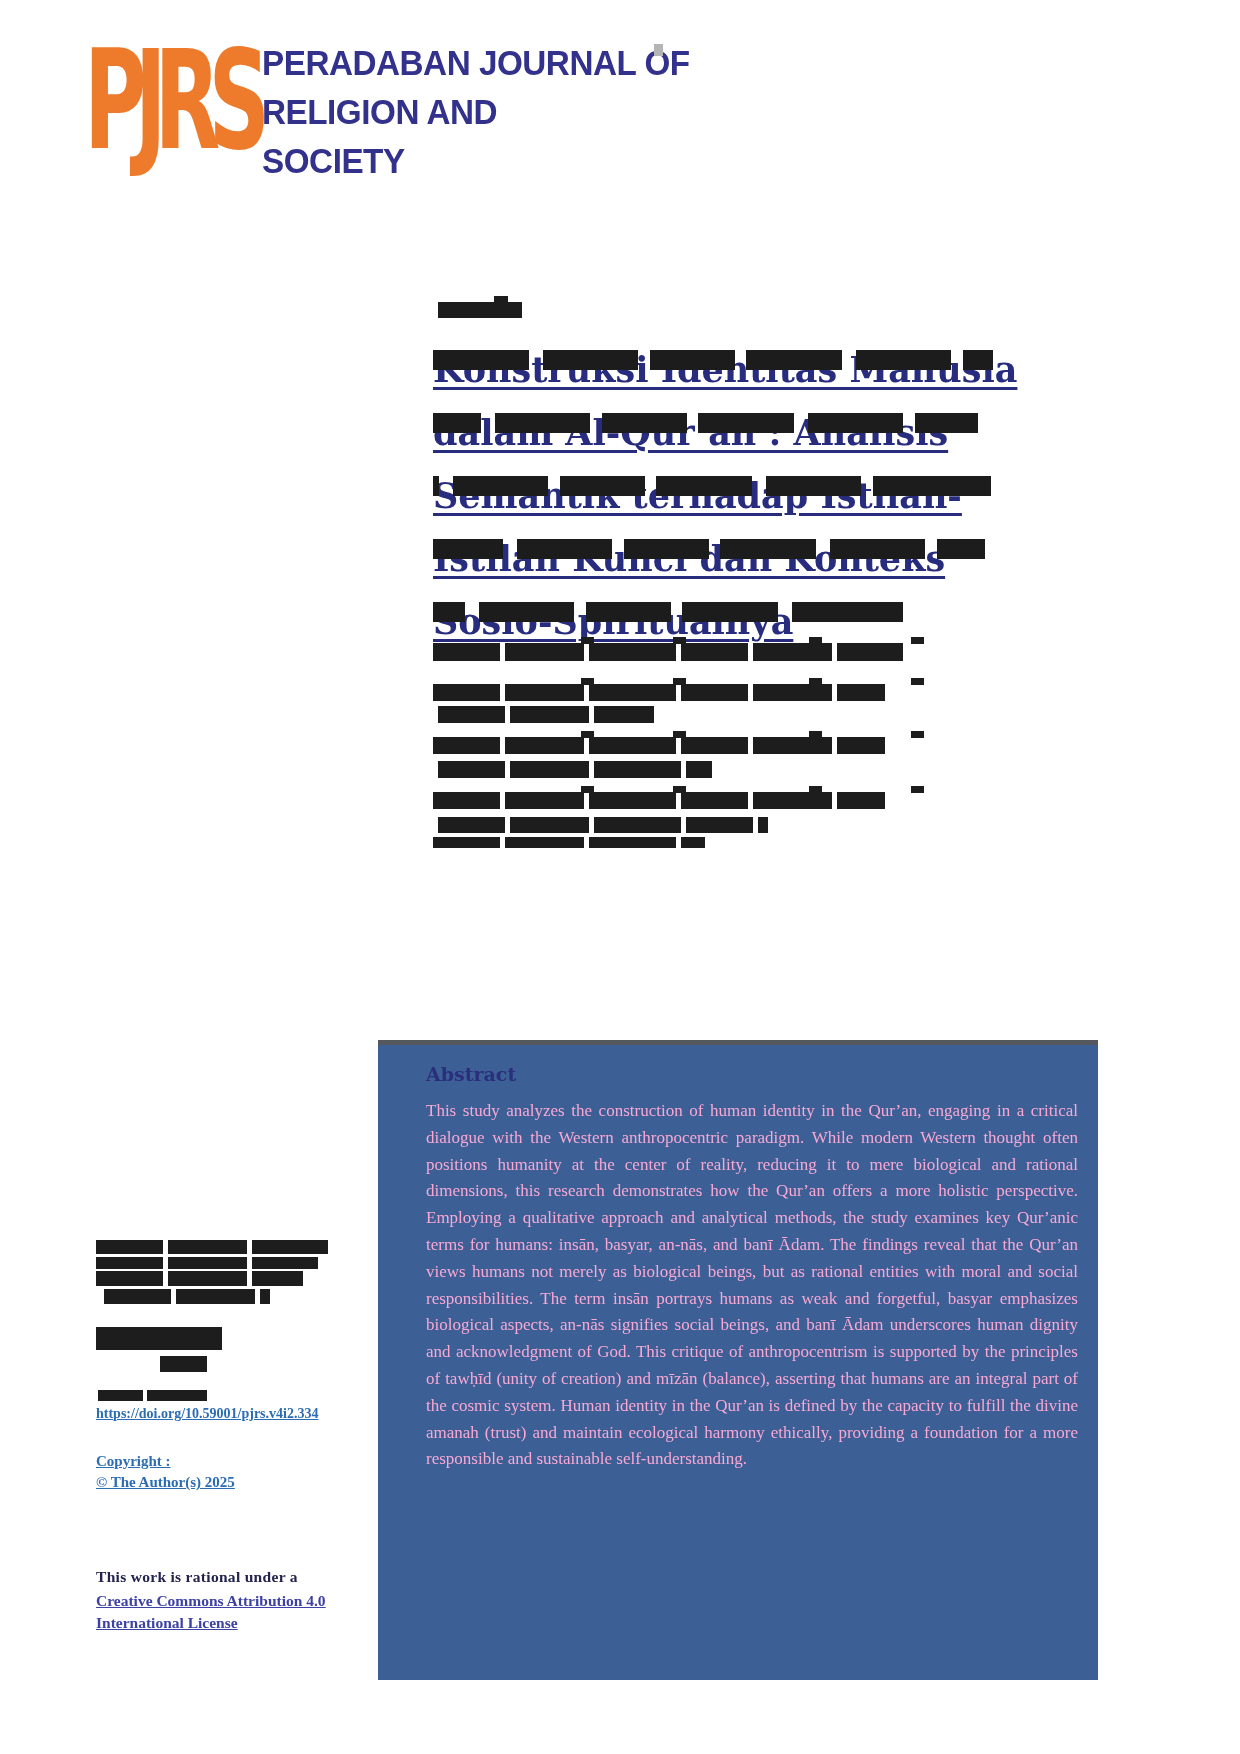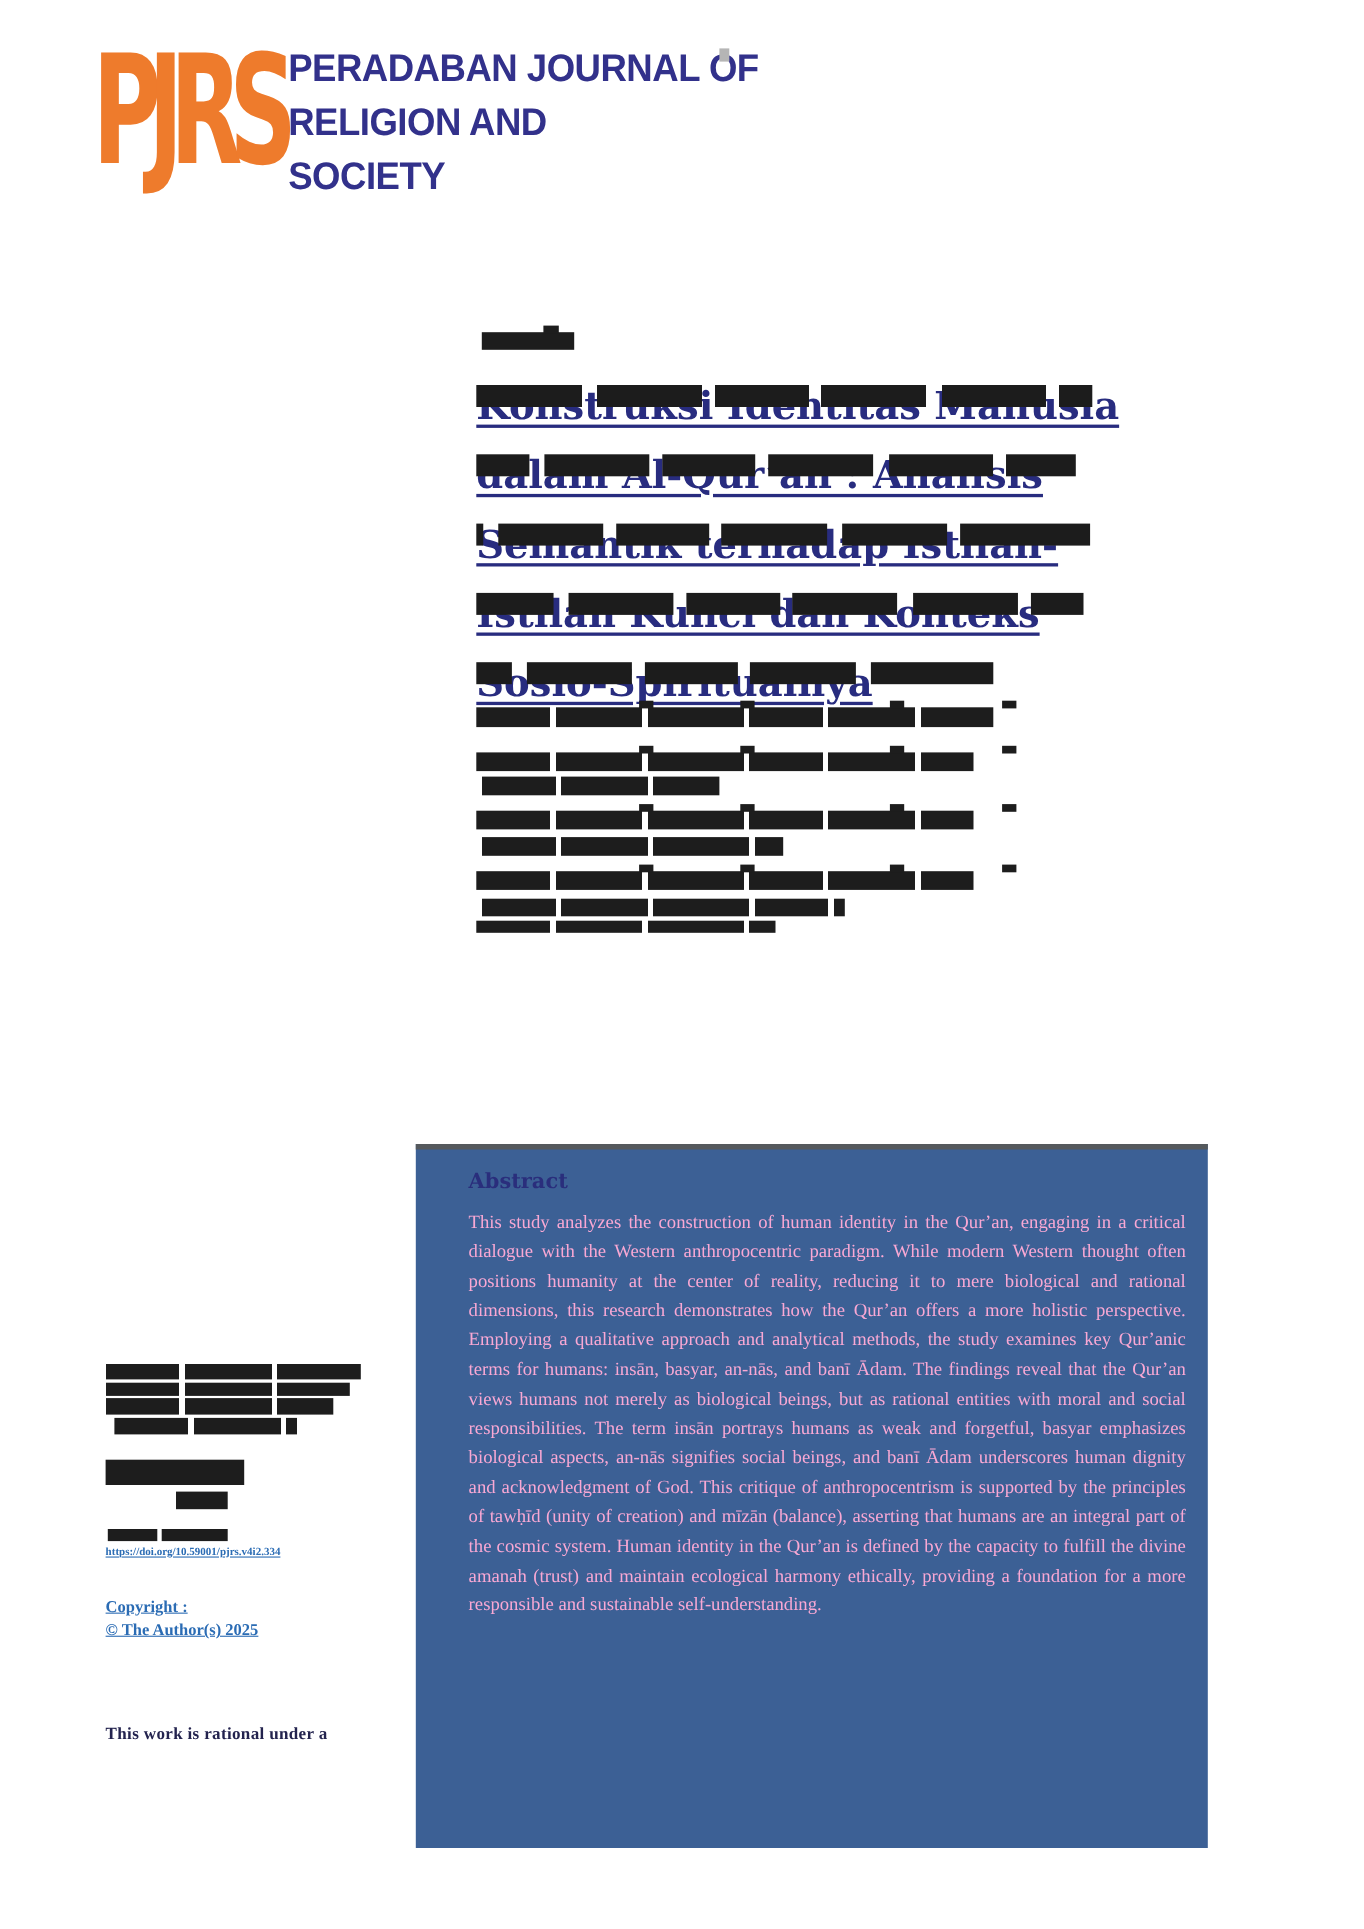--- a/index.html
+++ b/index.html
@@ -49,21 +49,21 @@
   .strip{
     position:absolute;height:20px;left:0;z-index:2;
     background:repeating-linear-gradient(90deg,
       #1c1c1c 0 96px,transparent 96px 110px,
       #1c1c1c 110px 205px,transparent 205px 217px,
       #1c1c1c 217px 302px,transparent 302px 313px);
   }
   
   .side-link{
     position:absolute;font-family:"Liberation Serif",serif;font-weight:700;
-    color:#2B6CB4;text-decoration:underline;font-size:10px;white-space:nowrap;cursor:pointer;
+    color:#2B6CB4;text-decoration:underline;font-size:14px;white-space:nowrap;cursor:pointer;
   }
   .lic-intro{
     position:absolute;left:96px;top:1568px;font-family:"Liberation Serif",serif;
     font-weight:700;font-size:15.5px;color:#23234E;letter-spacing:0.3px;
   }
   .cc{
     position:absolute;left:96px;top:1590px;font-family:"Liberation Serif",serif;
     font-weight:700;font-size:15.5px;line-height:22px;color:#3C41A4;
     text-decoration:underline;cursor:pointer;
   }
@@ -135,19 +135,23 @@
 
   <div class="redact" style="left:98px;top:1390px;width:45px;height:11px;"></div>
   <div class="redact" style="left:147px;top:1390px;width:60px;height:11px;"></div>
 
   <a class="side-link" style="left:96px;top:1406px;">https://doi.org/10.59001/pjrs.v4i2.334</a>
 
   <a class="side-link" style="left:96px;top:1453px;font-size:15px;">Copyright :</a>
   <a class="side-link" style="left:96px;top:1474px;font-size:15px;">© The Author(s) 2025</a>
 
   <div class="lic-intro">This work is rational under a</div>
+  <a class="cc">
+    <span>Creative Commons Attribution 4.0</span><br>
+    <span>International License</span>
+  </a>
 
   <section class="abstract-panel">
     <h2 class="panel-h">Abstract</h2>
     <p class="panel-body">This study analyzes the construction of human identity in the Qur’an, engaging in a critical dialogue with the Western anthropocentric paradigm. While modern Western thought often positions humanity at the center of reality, reducing it to mere biological and rational dimensions, this research demonstrates how the Qur’an offers a more holistic perspective. Employing a qualitative approach and analytical methods, the study examines key Qur’anic terms for humans: insān, basyar, an-nās, and banī Ādam. The findings reveal that the Qur’an views humans not merely as biological beings, but as rational entities with moral and social responsibilities. The term insān portrays humans as weak and forgetful, basyar emphasizes biological aspects, an-nās signifies social beings, and banī Ādam underscores human dignity and acknowledgment of God. This critique of anthropocentrism is supported by the principles of tawḥīd (unity of creation) and mīzān (balance), asserting that humans are an integral part of the cosmic system. Human identity in the Qur’an is defined by the capacity to fulfill the divine amanah (trust) and maintain ecological harmony ethically, providing a foundation for a more responsible and sustainable self-understanding.</p>
   </section>
 
 </div>
 
 </body></html>

